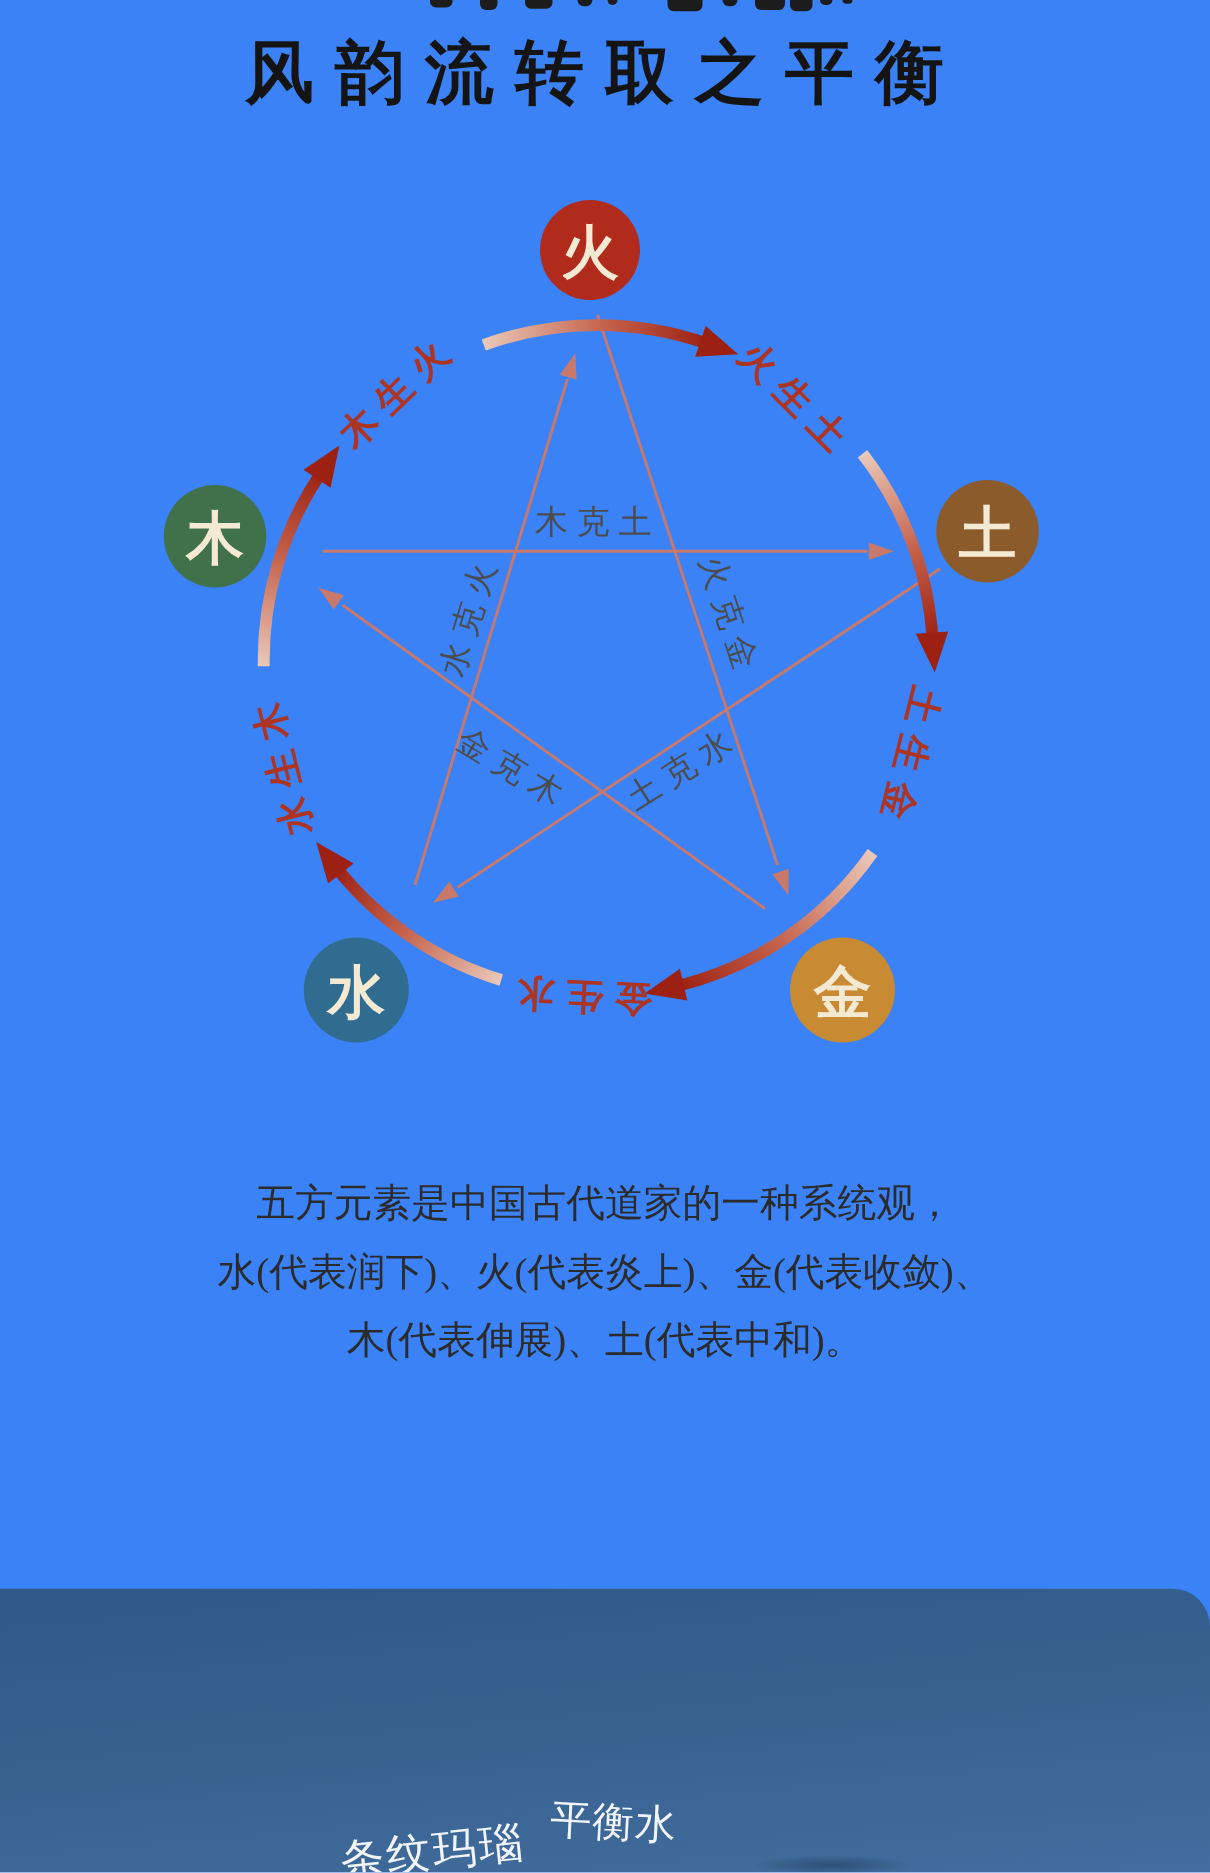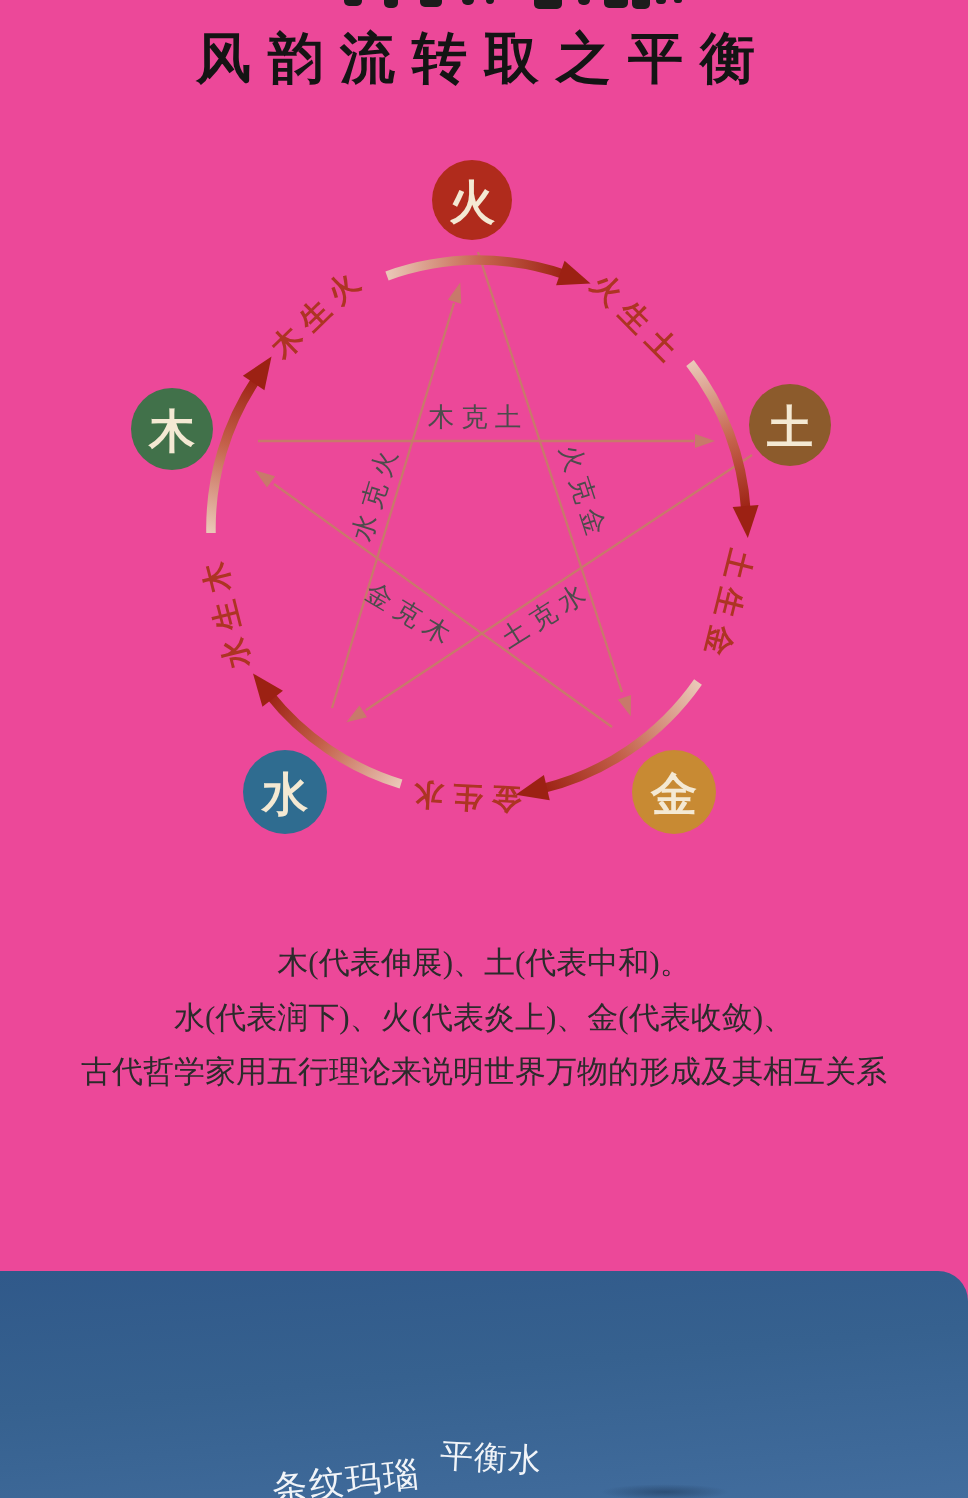--- a/index.html
+++ b/index.html
@@ -1,16 +1,16 @@
 <!DOCTYPE html>
 <html><head>
 <meta charset="utf-8">
 <style>
   html,body{margin:0;padding:0;background:#ffffff;}
-  #page{position:relative;width:968px;height:1498px;background:#ec4899;overflow:hidden;
+  #page{position:relative;width:968px;height:1498px;background:#3b82f6;overflow:hidden;
         font-family:"Liberation Serif","DejaVu Serif",serif;}
   
   .frag{position:absolute;top:0;background:#1c1c1c;border-radius:0 0 5px 5px;}
   
   #title{position:absolute;top:22px;left:0;width:100%;text-align:center;
          font-size:55px;font-weight:700;color:#141414;letter-spacing:17px;}
   
   #diagram{position:absolute;left:0;top:0;}
   text{font-family:"Liberation Serif","DejaVu Serif",serif;}
   .elem-char{font-size:46px;fill:#f4e9d3;text-anchor:middle;font-weight:700;}
@@ -131,23 +131,23 @@
       <circle cx="674" cy="792" r="42" fill="#c88a33"></circle>
       <text class="elem-char" dy="0.36em" x="674" y="793">金</text>
       <circle cx="285" cy="792" r="42" fill="#2f6c90"></circle>
       <text class="elem-char" dy="0.36em" x="285" y="793">水</text>
       <circle cx="172" cy="429" r="41" fill="#41714a"></circle>
       <text class="elem-char" dy="0.36em" x="172" y="430">木</text>
     </g>
   </svg>
 
   <div id="desc">
+    <div>五方元素是中国古代道家的一种系统观，</div>
+    <div>水(代表润下)、火(代表炎上)、金(代表收敛)、</div>
     <div>木(代表伸展)、土(代表中和)。</div>
-    <div>水(代表润下)、火(代表炎上)、金(代表收敛)、</div>
-    <div>古代哲学家用五行理论来说明世界万物的形成及其相互关系</div>
   </div>
 
   <div id="footer"></div>
   <div id="foot-shadow"></div>
   <div id="foot-label-0" class="foot-label">条纹玛瑙</div>
   <div id="foot-label-1" class="foot-label">平衡水</div>
 
 </div>
 
 </body></html>

